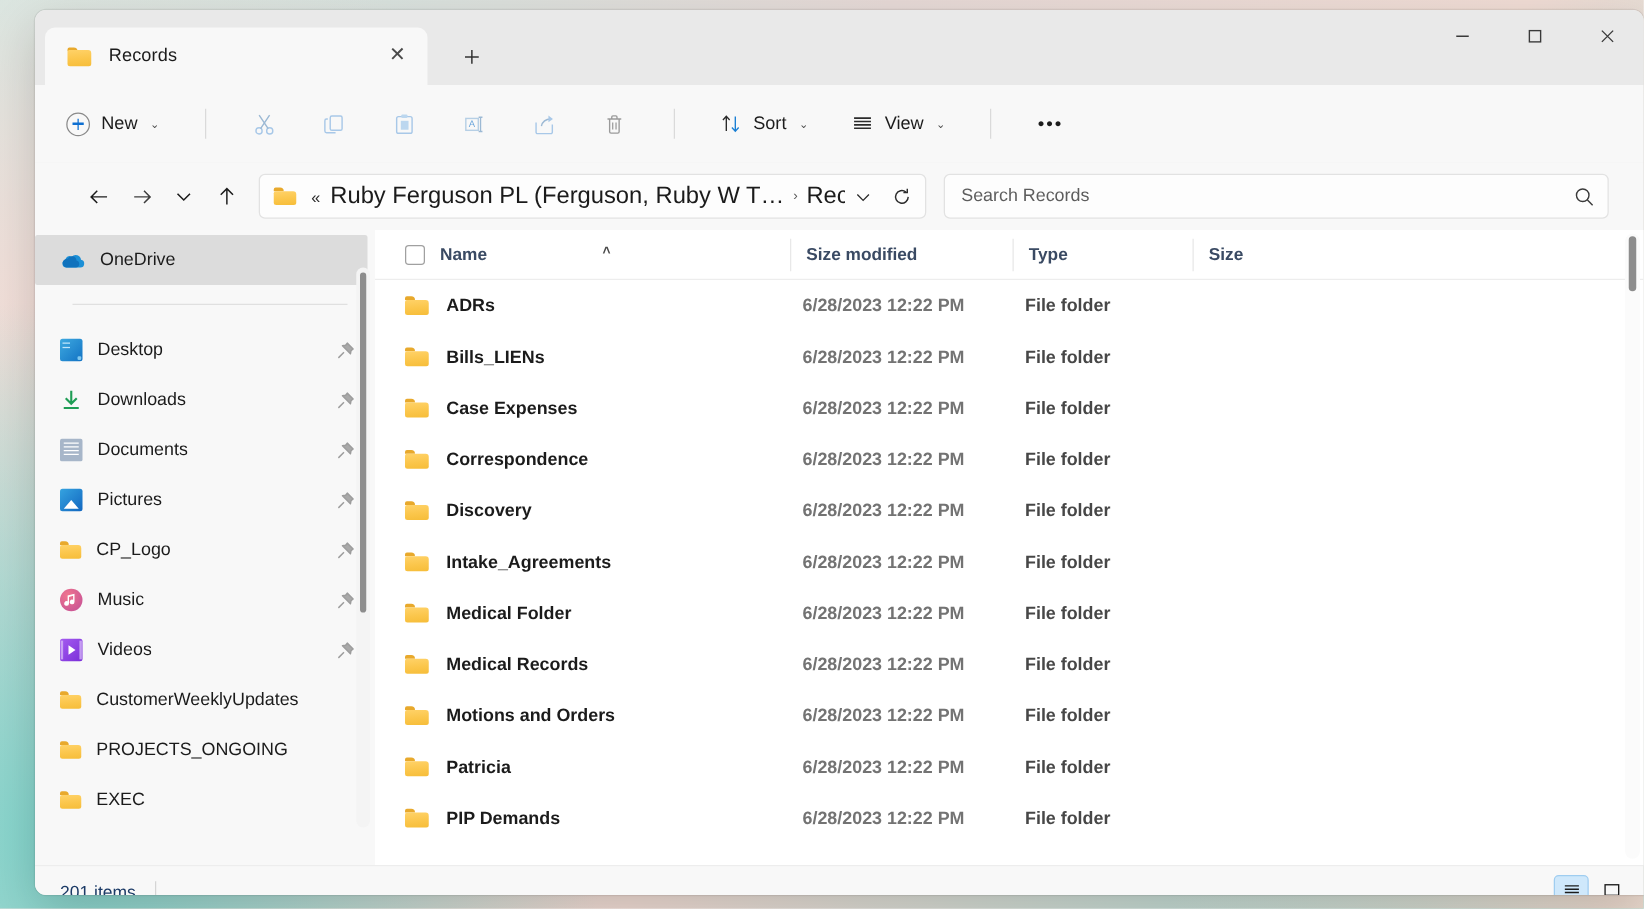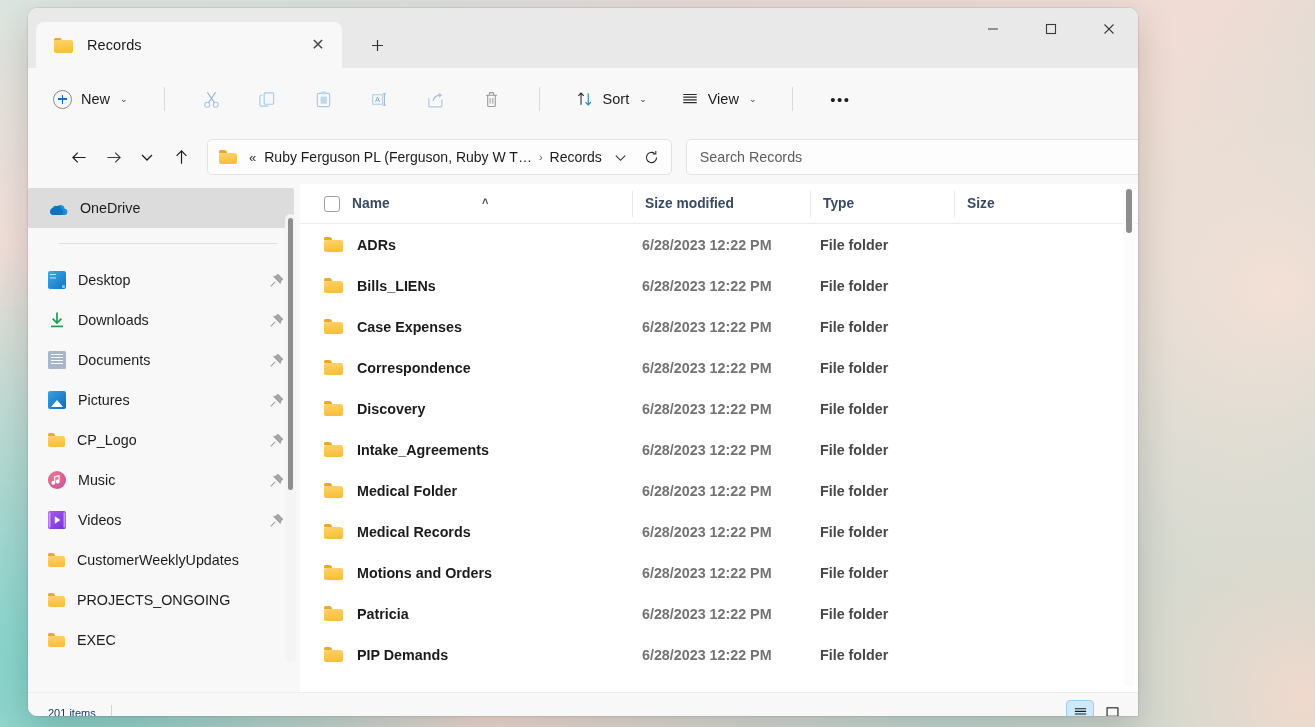--- a/index.html
+++ b/index.html
@@ -18,21 +18,21 @@
       radial-gradient(circle at 4% 92%, #7fd4cb 0%, rgba(127,212,203,0) 30%),
       radial-gradient(circle at 2% 35%, #f2ded8 0%, rgba(242,222,216,0) 28%),
       radial-gradient(circle at 97% 40%, #f3e0d6 0%, rgba(243,224,214,0) 22%),
       radial-gradient(circle at 99% 96%, #f0d9cd 0%, rgba(240,217,205,0) 25%);
   }
 
   
   .window {
     position: absolute;
     left: 28px; top: 8px;
-    width: 1110px; height: 708px;
+    width: 1287px; height: 708px;
     background: #f3f3f3;
     border-top-left-radius: 9px;
     border-top-right-radius: 9px;
     border-bottom-left-radius: 9px;
     box-shadow: 0 0 0 1px rgba(0,0,0,0.07), 0 14px 38px rgba(0,0,0,0.17);
     overflow: hidden;
   }
 
   
   .titlebar {
@@ -132,21 +132,21 @@
     background: #fdfdfd;
     border: 1px solid #e2e2e2;
     border-radius: 5px;
     display: flex; align-items: center;
     padding: 0 4px 0 11px;
     max-width: 534px;
   }
   .addr-folder { width: 18px; height: 14px; position: relative; margin-right: 9px; flex: none; }
   .crumbs { display: flex; align-items: center; flex: 1; overflow: hidden; gap: 0; }
   .crumb {
-    font-size: 14px; color: #1b1b1b;
+    font-size: 19px; color: #1b1b1b;
     padding: 4px 5px; border-radius: 3px;
     white-space: nowrap;
   }
   .crumb.chevdbl { color: #2c2c2c; font-size: 13px; padding: 4px 3px; }
   .crumb-sep { color: #5a5a5a; font-size: 11px; padding: 0 2px; }
   .addr-chev { width: 28px; height: 28px; display: flex; align-items: center; justify-content: center; color: #2b2b2b; border-radius: 4px; flex: none; }
   .refresh { width: 30px; height: 30px; display: flex; align-items: center; justify-content: center; color: #2b2b2b; border-radius: 4px; flex: none; margin-left: 2px; }
 
   .searchbox {
     width: 532px; height: 36px; margin-left: 14px;
@@ -276,21 +276,21 @@
     background: #8d8d8d; border-radius: 3px;
   }
 
   
   .statusbar {
     height: 40px; background: #f8f8f8;
     border-top: 1px solid #ededed;
     display: flex; align-items: center;
     padding: 0 12px 0 20px;
   }
-  .status-text { font-size: 11px; color: #1b3a66; }
+  .status-text { font-size: 14px; color: #1b3a66; }
   .status-sep { width: 1px; height: 16px; background: #d5d5d5; margin-left: 15px; }
   .view-toggles { margin-left: auto; display: flex; gap: 4px; }
   .vt {
     width: 28px; height: 26px; border-radius: 4px;
     display: flex; align-items: center; justify-content: center;
     border: 1px solid transparent;
   }
   .vt.active { background: #cfe8fb; border-color: #9fcdf0; }
 </style>
 </head>

